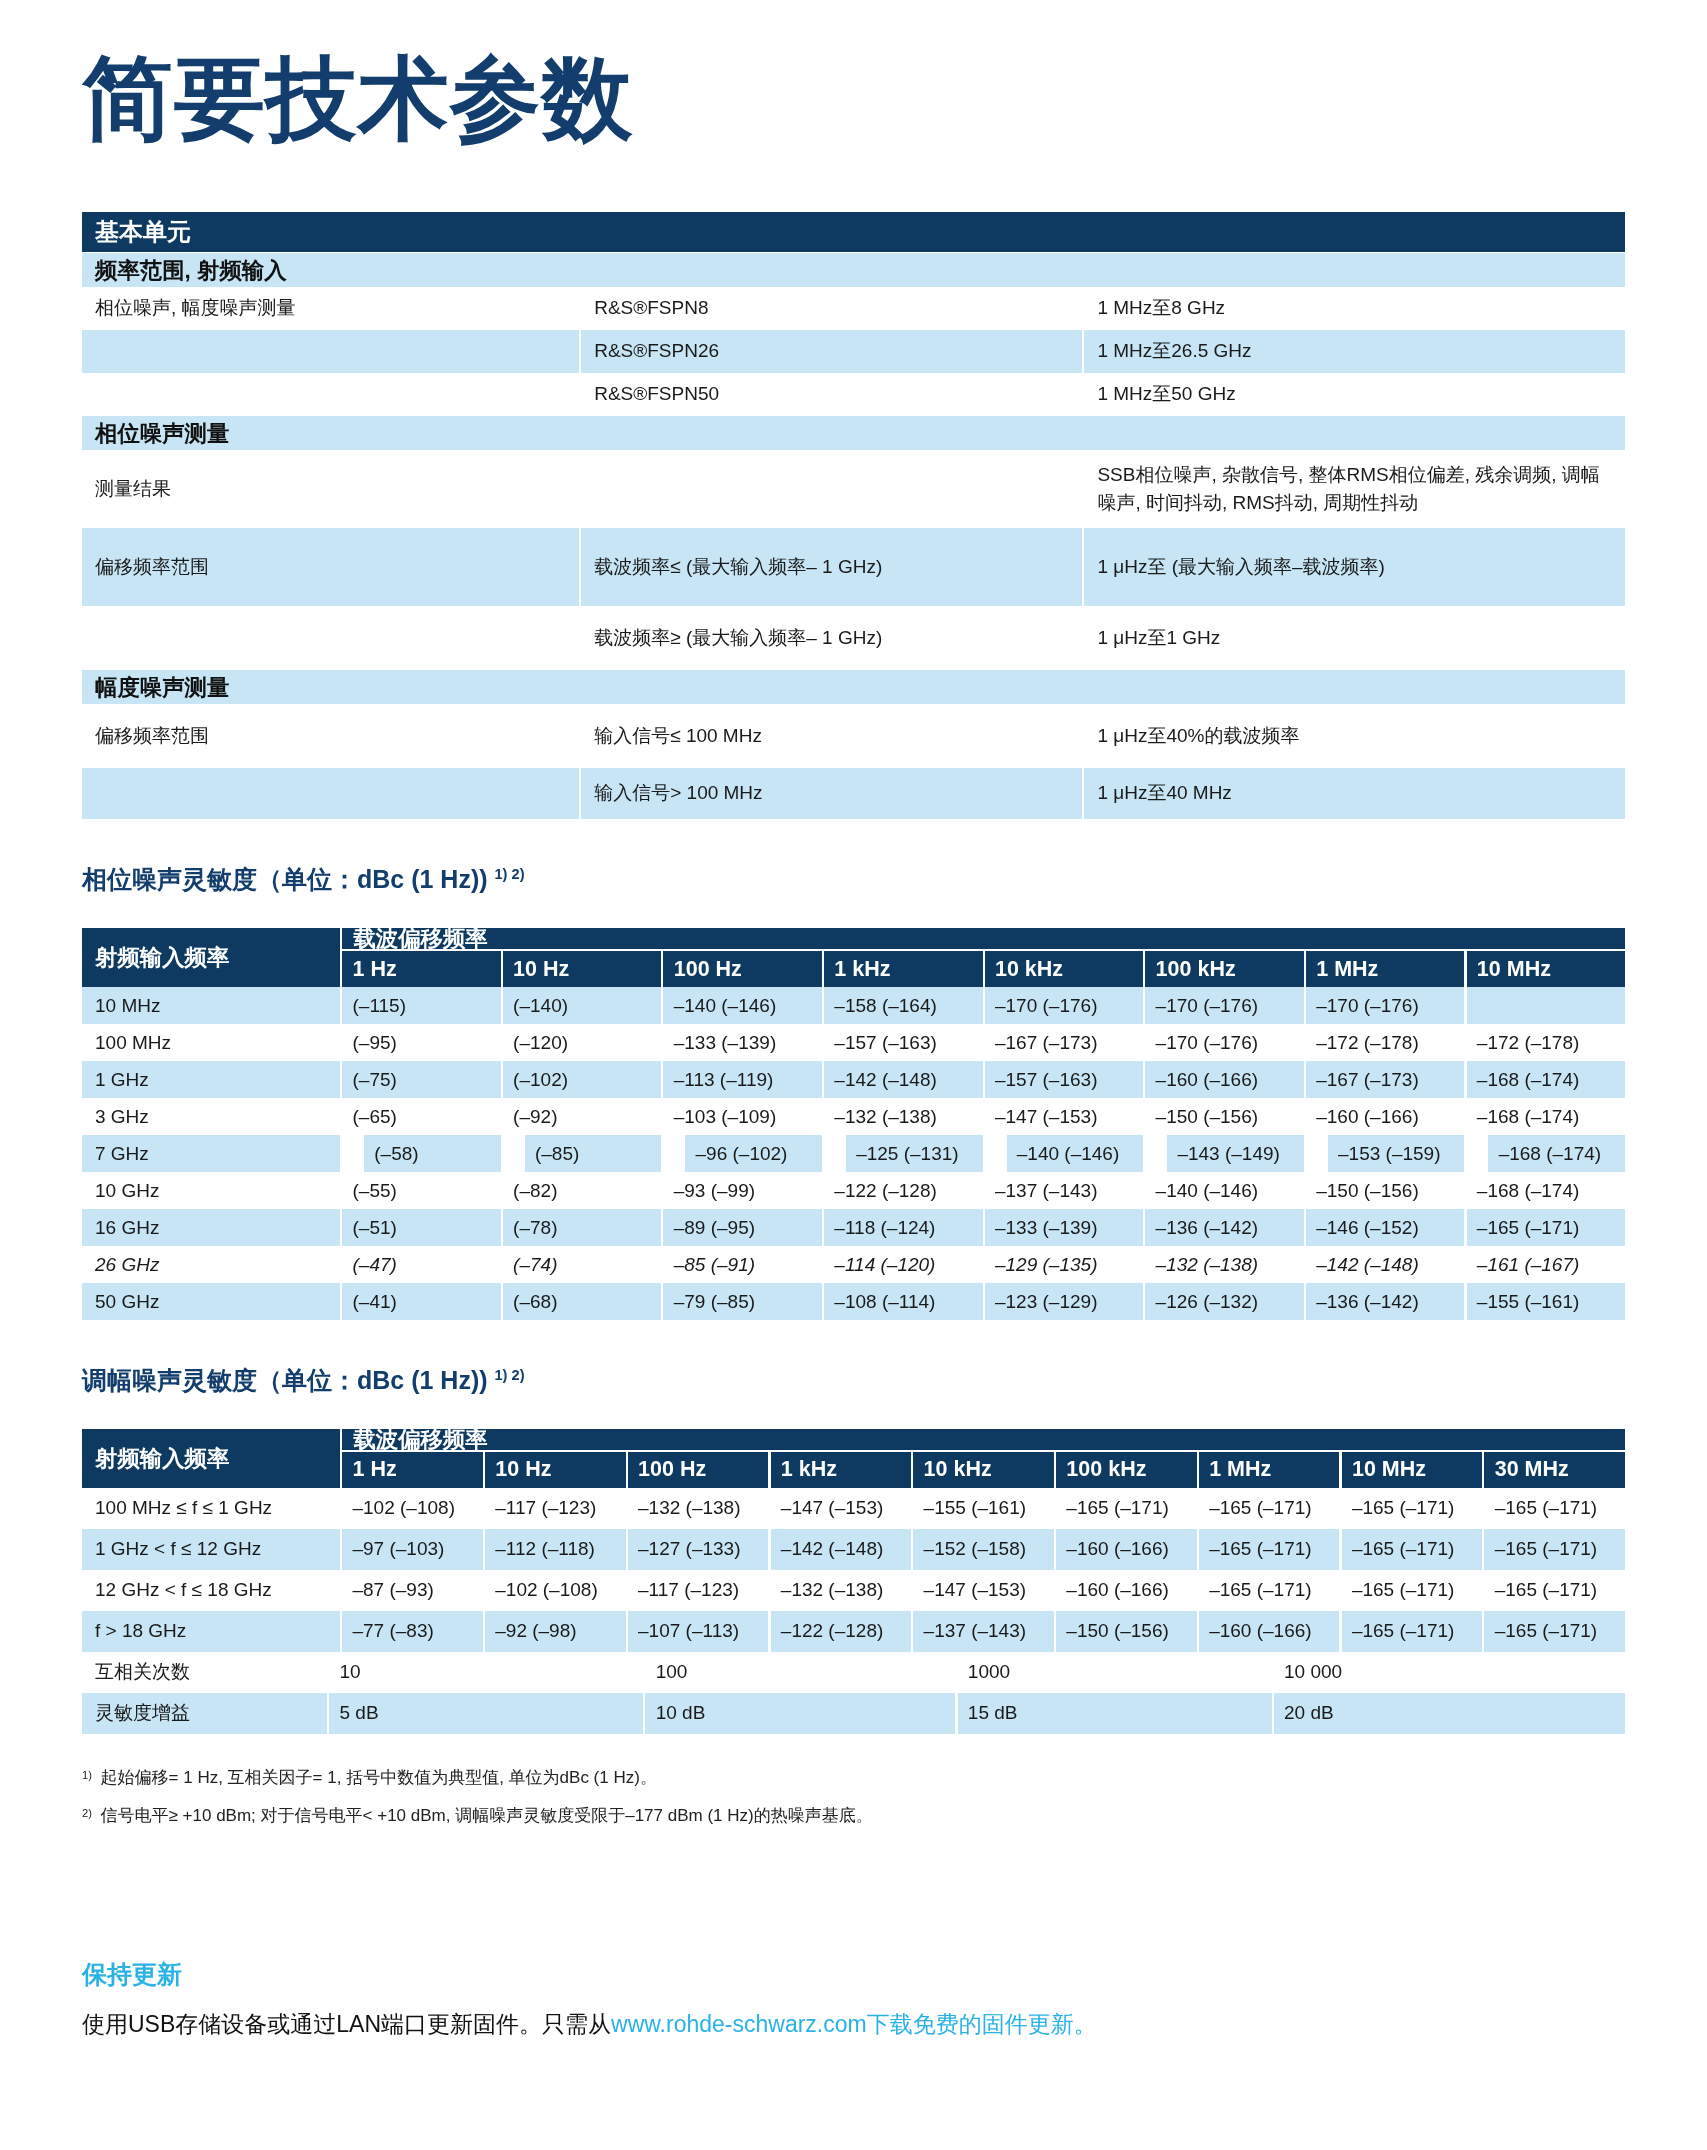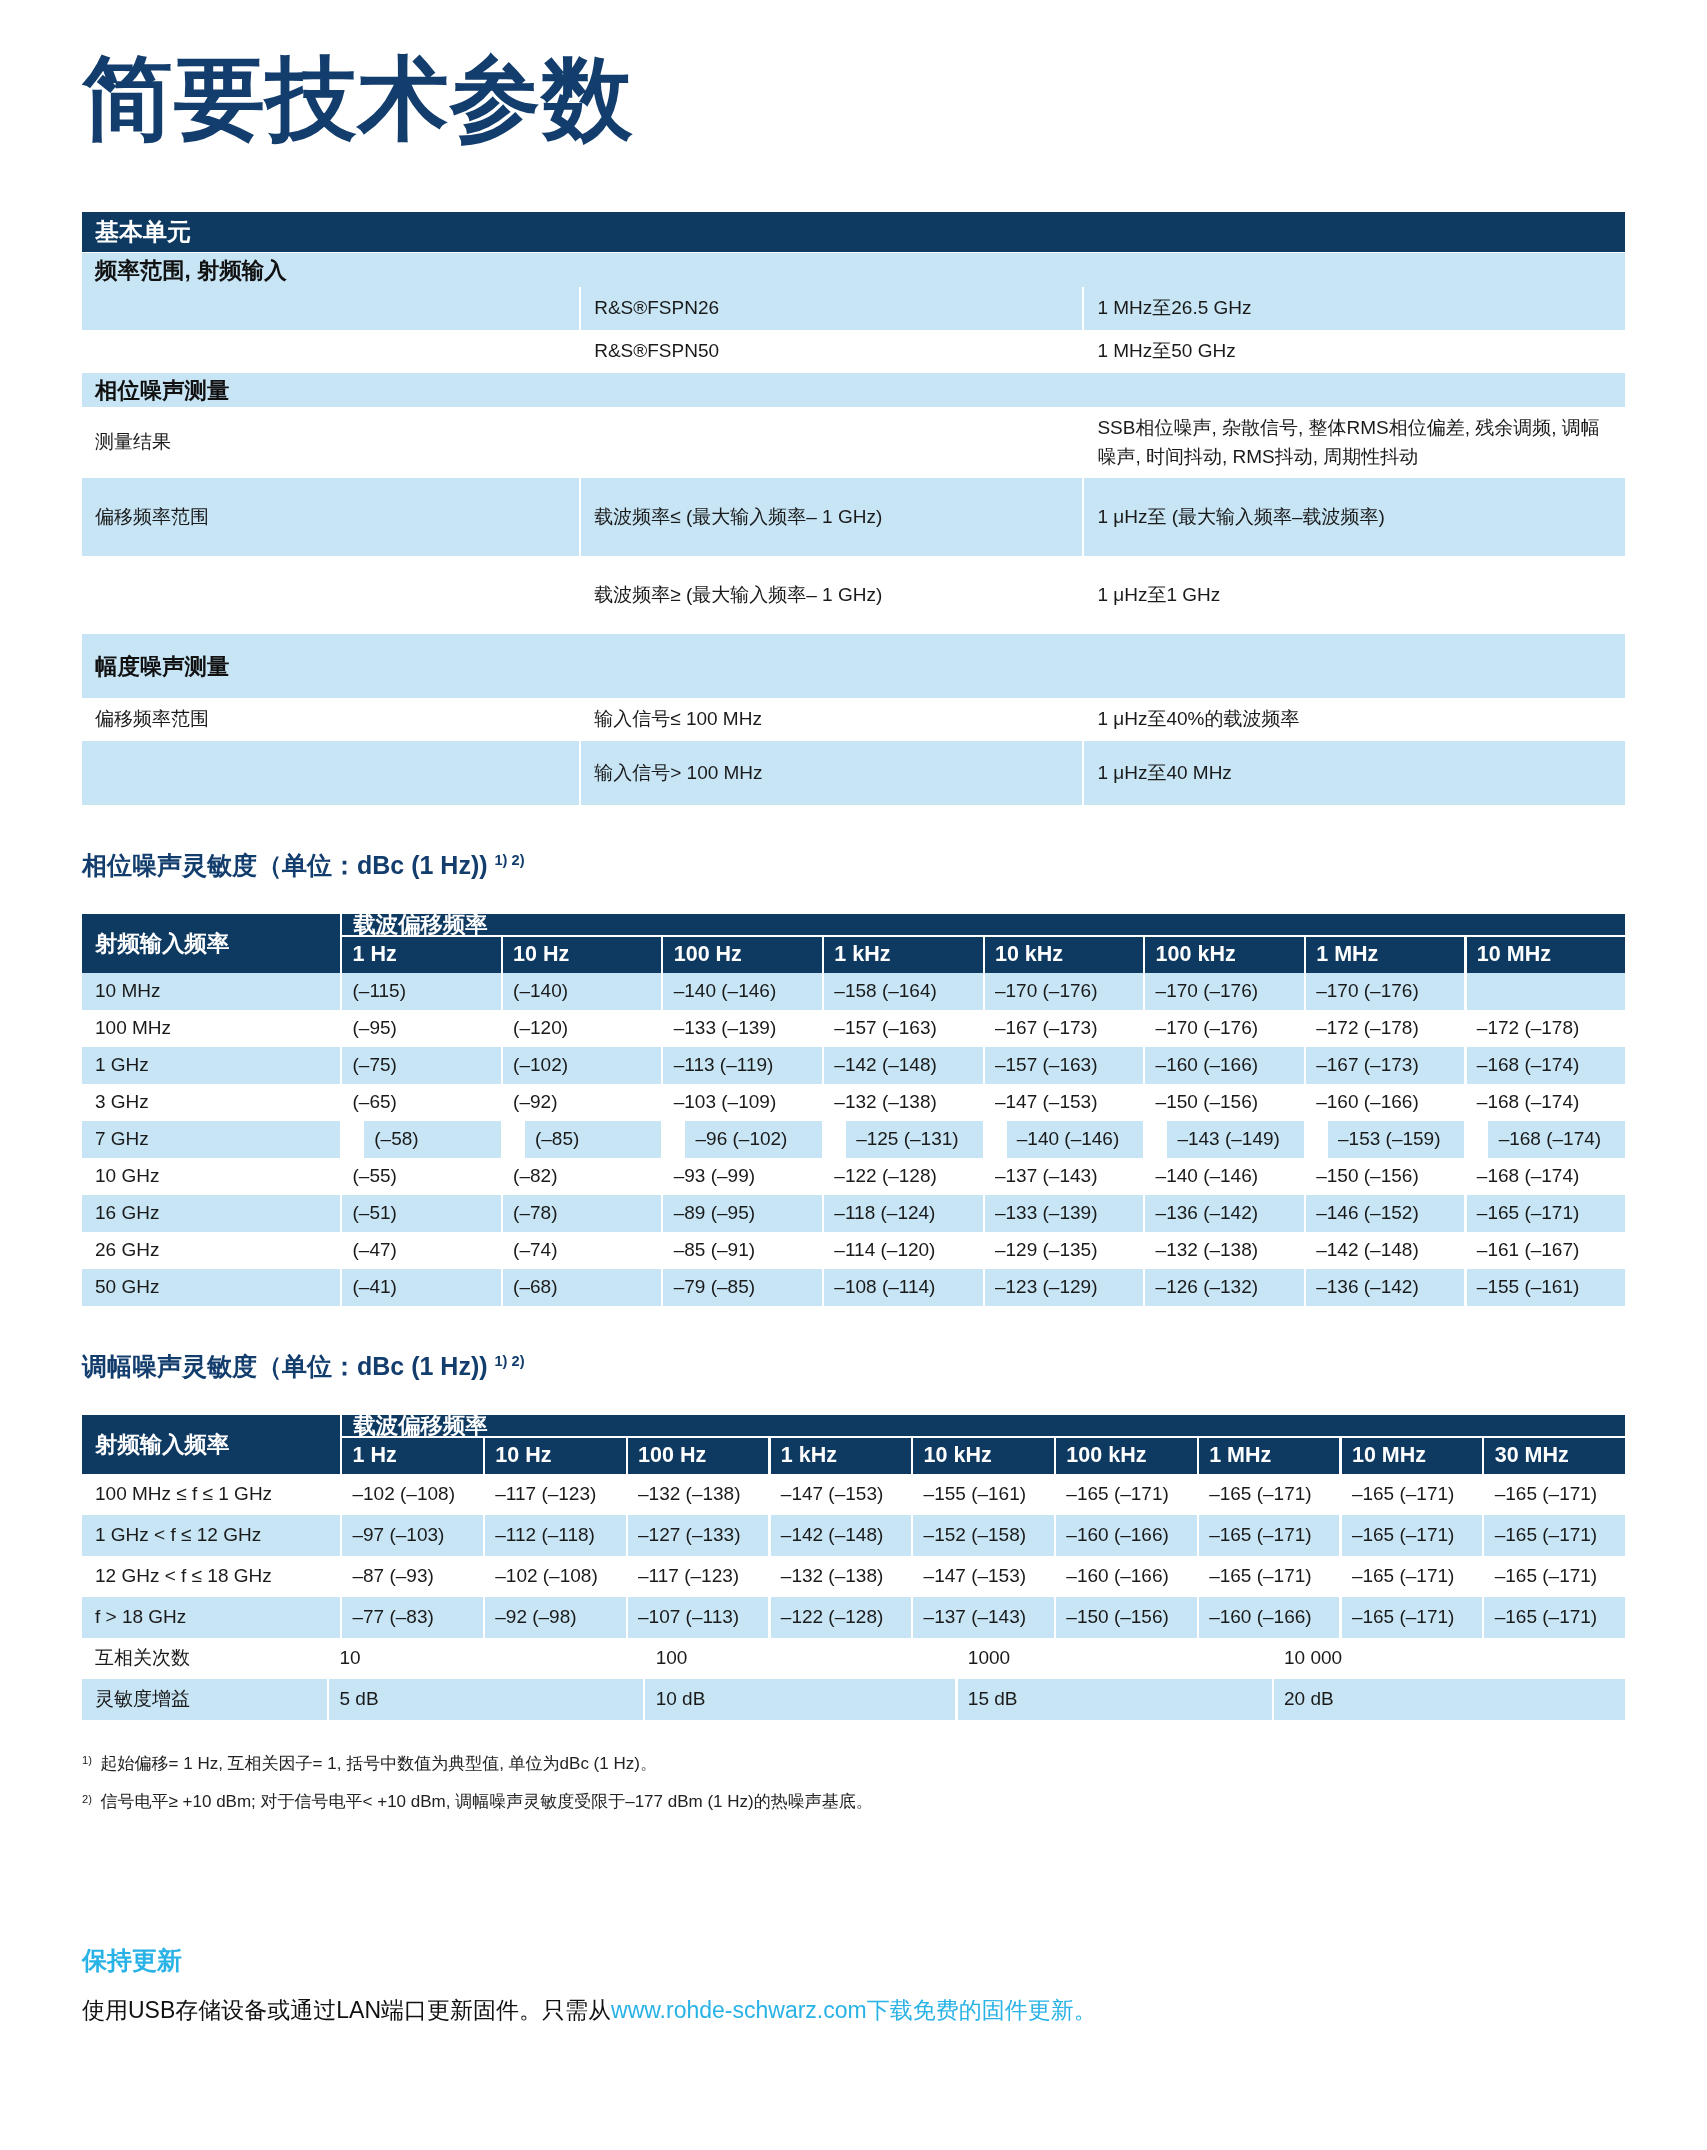--- a/index.html
+++ b/index.html
@@ -89,20 +89,25 @@
 <body>
 
 <div class="content">
 
   <h1 class="page-title">简要技术参数</h1>
 
   <section>
     <div class="bar">基本单元</div>
     <div id="basic-rows">
         <div class="subbar">频率范围, 射频输入</div>
+        <div class="brow">
+          <div class="cell lab">相位噪声, 幅度噪声测量</div>
+          <div class="cell">R&amp;S®FSPN8</div>
+          <div class="cell">1 MHz至8 GHz</div>
+        </div>
         <div class="brow shade">
           <div class="cell lab"></div>
           <div class="cell">R&amp;S®FSPN26</div>
           <div class="cell">1 MHz至26.5 GHz</div>
         </div>
         <div class="brow">
           <div class="cell lab"></div>
           <div class="cell">R&amp;S®FSPN50</div>
           <div class="cell">1 MHz至50 GHz</div>
         </div>
@@ -224,21 +229,21 @@
         <div class="cell lab">16 GHz</div>
         <div class="cell">(–51)</div>
         <div class="cell">(–78)</div>
         <div class="cell">–89 (–95)</div>
         <div class="cell">–118 (–124)</div>
         <div class="cell">–133 (–139)</div>
         <div class="cell">–136 (–142)</div>
         <div class="cell">–146 (–152)</div>
         <div class="cell">–165 (–171)</div>
       </div>
-      <div class="mrow" style="grid-template-columns: 258px repeat(8, 1fr);">
+      <div class="mrow" style="grid-template-columns: 258px repeat(8, 1fr); font-style: italic;">
         <div class="cell lab">26 GHz</div>
         <div class="cell">(–47)</div>
         <div class="cell">(–74)</div>
         <div class="cell">–85 (–91)</div>
         <div class="cell">–114 (–120)</div>
         <div class="cell">–129 (–135)</div>
         <div class="cell">–132 (–138)</div>
         <div class="cell">–142 (–148)</div>
         <div class="cell">–161 (–167)</div>
       </div>

